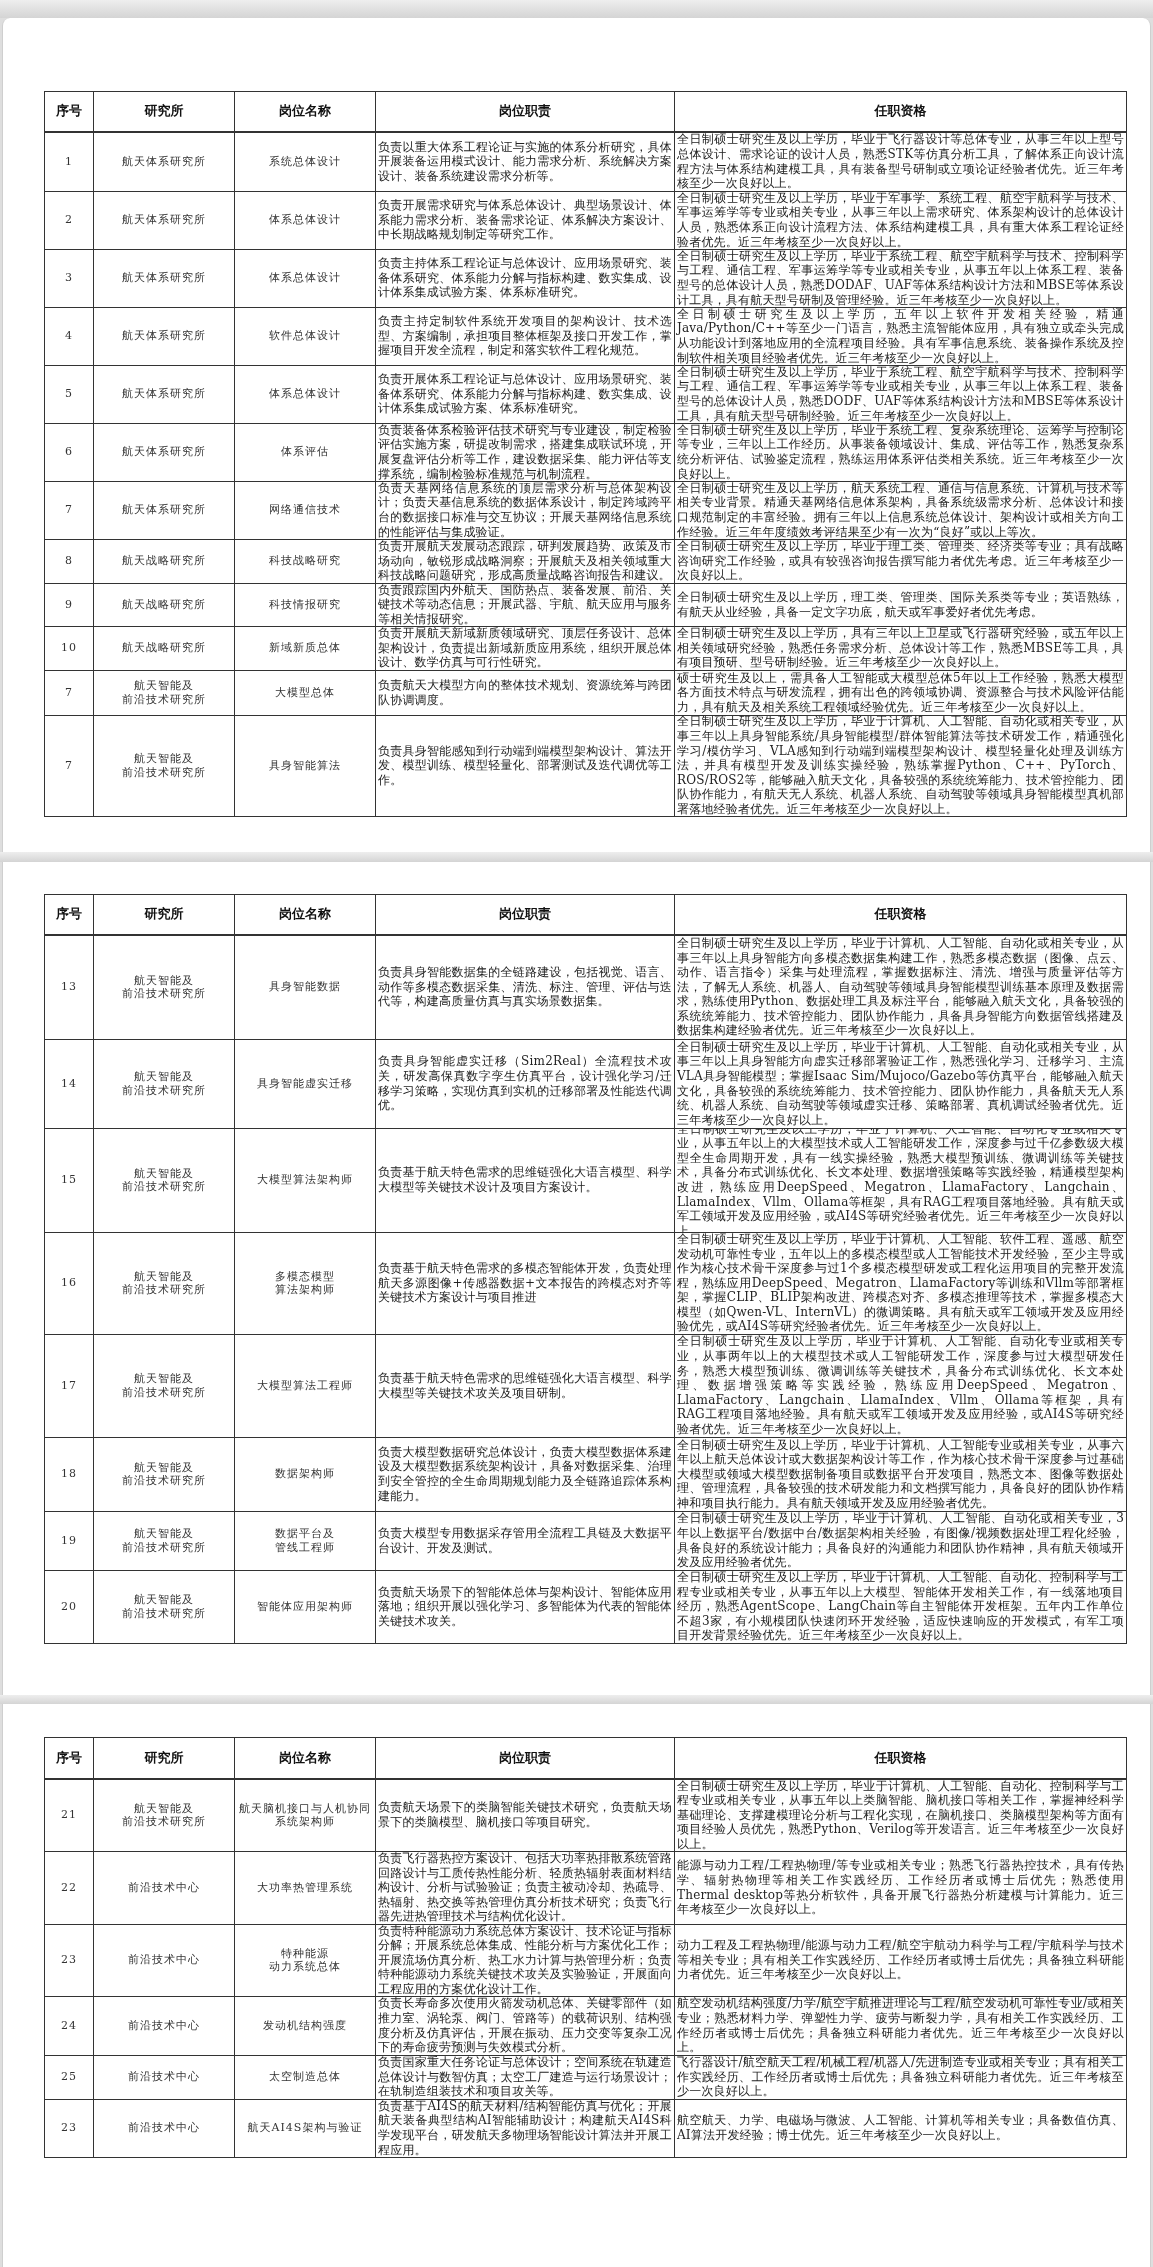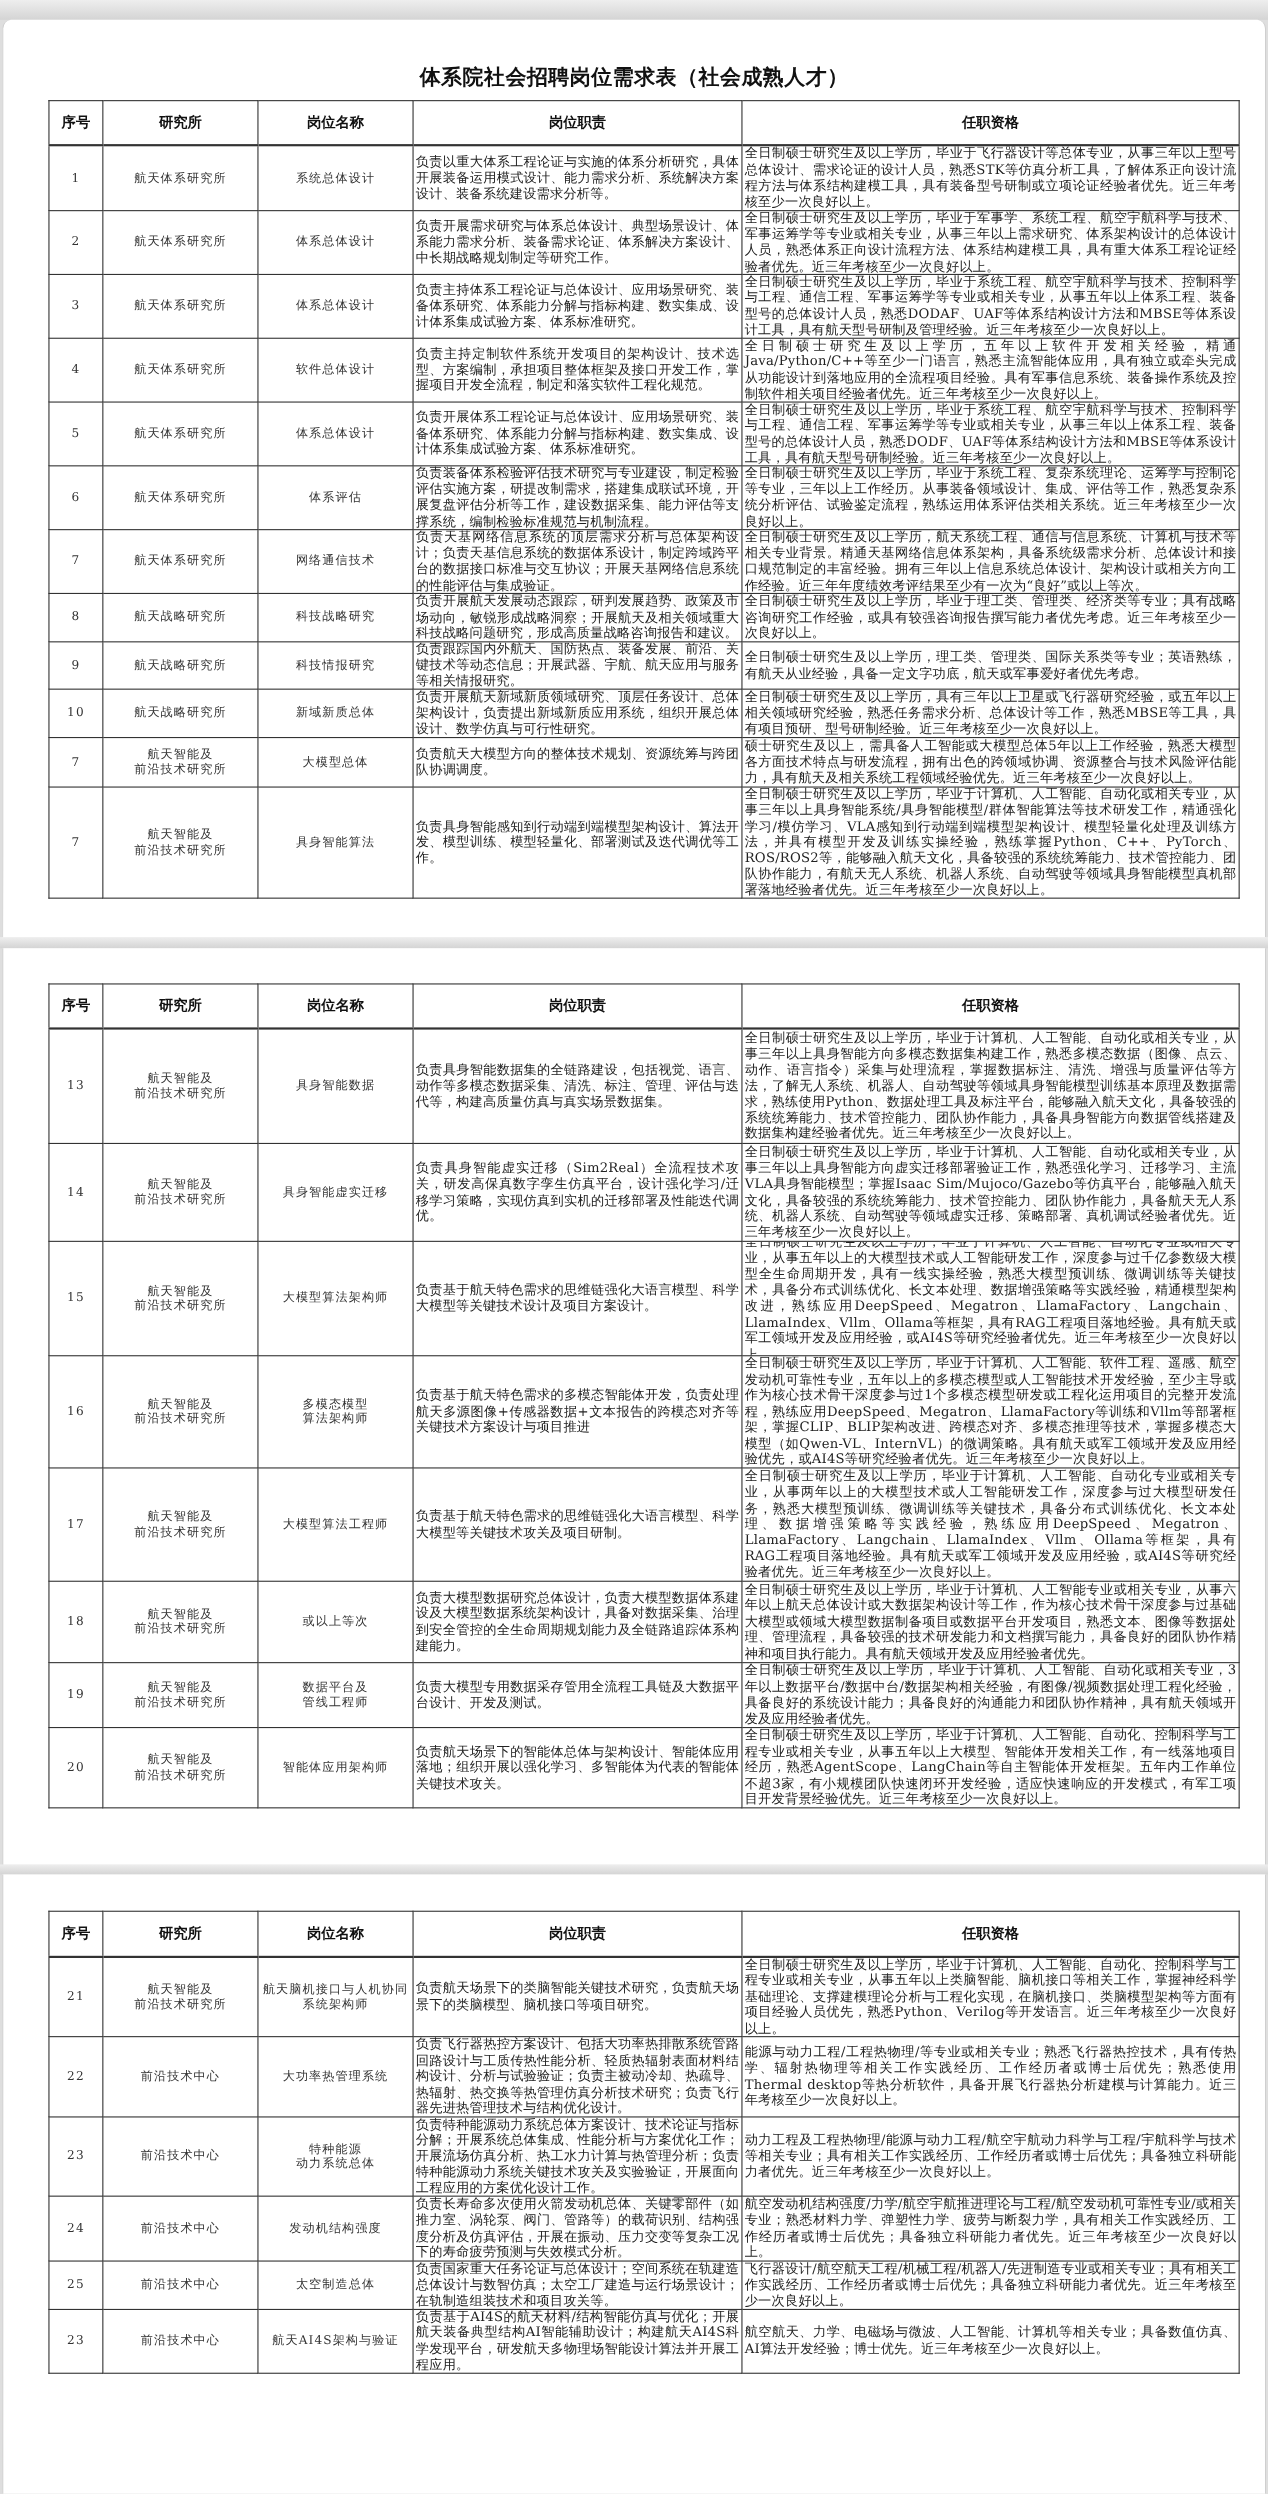--- a/index.html
+++ b/index.html
@@ -56,21 +56,20 @@
     }
   </style>
 </head>
 <body>
 
 <div class="band" style="top:0;height:18px;"></div>
 <div class="band" style="top:852px;height:10px;"></div>
 <div class="band" style="top:1695px;height:9px;"></div>
 
 <div class="page first" style="top:18px;height:834px;">
-  <div class="doc-title">体系院社会招聘岗位需求表（社会成熟人才）</div>
 
   <table class="jobs" style="top:73px;">
     <colgroup>
         <col style="width:49px">
         <col style="width:141px">
         <col style="width:141px">
         <col style="width:299px">
         <col style="width:452px">
       </colgroup>
     <tbody>
@@ -578,21 +577,21 @@
             </div>
           </td>
       <td>
             <div class="cell ctr">
               <span>航天智能及
 前沿技术研究所</span>
             </div>
           </td>
       <td>
             <div class="cell ctr">
-              <span>或以上等次</span>
+              <span>数据架构师</span>
             </div>
           </td>
       <td>
             <div class="cell txt">
               <span>负责大模型数据研究总体设计，负责大模型数据体系建设及大模型数据系统架构设计，具备对数据采集、治理到安全管控的全生命周期规划能力及全链路追踪体系构建能力。</span>
             </div>
           </td>
       <td>
             <div class="cell txt">
               <span>全日制硕士研究生及以上学历，毕业于计算机、人工智能专业或相关专业，从事六年以上航天总体设计或大数据架构设计等工作，作为核心技术骨干深度参与过基础大模型或领域大模型数据制备项目或数据平台开发项目，熟悉文本、图像等数据处理、管理流程，具备较强的技术研发能力和文档撰写能力，具备良好的团队协作精神和项目执行能力。具有航天领域开发及应用经验者优先。</span>

